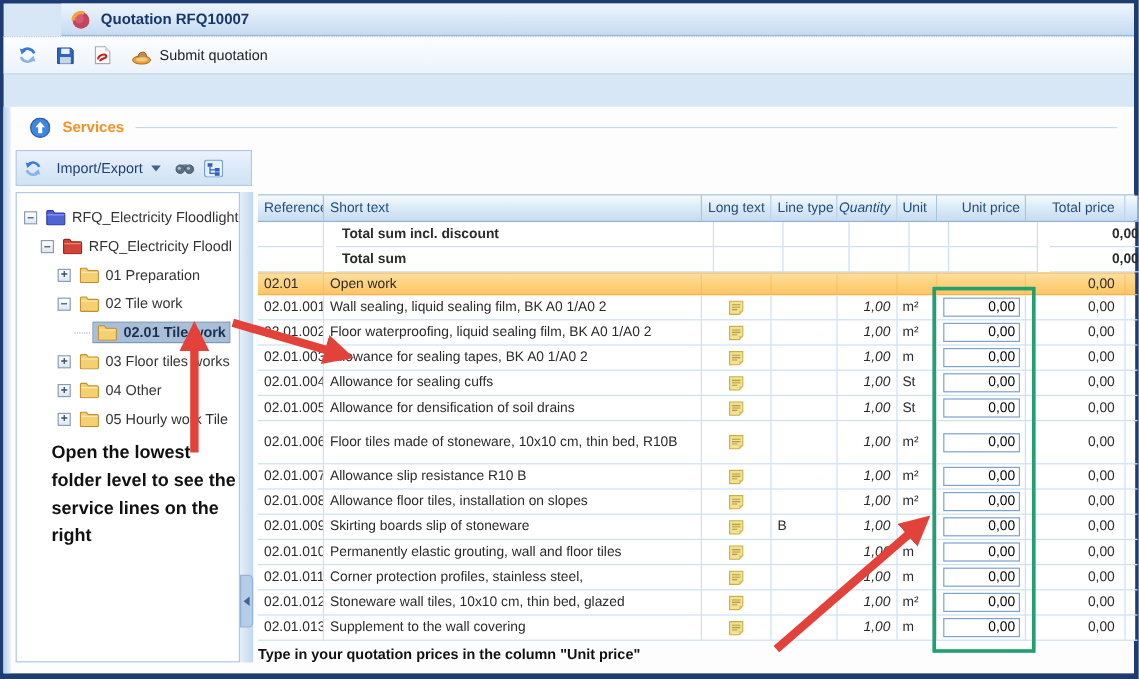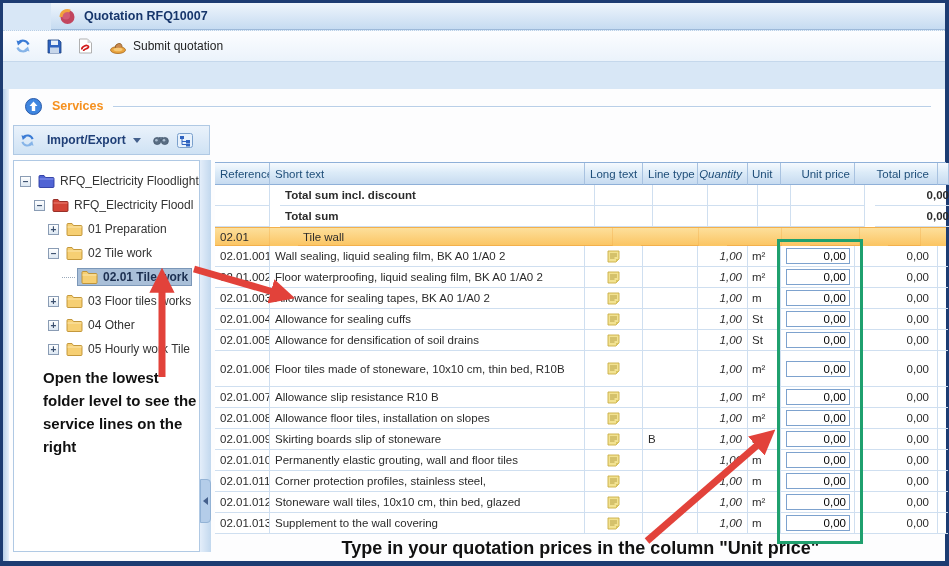--- a/index.html
+++ b/index.html
@@ -34,21 +34,21 @@
   .leftstrip{position:absolute;left:0;top:0;width:6px;bottom:0;
     background:linear-gradient(90deg,#b8cfe8,#e8f1fa);}
 
   .services{position:absolute;left:22px;top:7px;right:14px;height:20px;display:flex;align-items:center;gap:10px;}
   .services .slabel{color:var(--accent-orange);font-weight:bold;font-size:12.5px;}
   .services .hline{flex:1;height:0;border-top:1px solid #b9cfe8;border-bottom:1px solid #fff;margin-top:2px;}
 
   
   .treebar{position:absolute;left:10px;top:36px;width:197px;height:30px;box-sizing:border-box;
     background:linear-gradient(#eaf2fb,#cfe2f4);border:1px solid #b0c9e4;
-    display:flex;align-items:center;padding:0 6px;gap:8px;font-weight:bold;}
+    display:flex;align-items:center;padding:0 6px;gap:8px;}
   .iebtn{display:inline-flex;align-items:center;gap:7px;font-size:12px;color:#1f3f77;cursor:pointer;padding:2px 4px;}
   .caret{width:0;height:0;border-left:4px solid transparent;border-right:4px solid transparent;
     border-top:5px solid #44608c;}
 
   
   .treepanel{position:absolute;left:10px;top:71px;width:187px;height:392px;box-sizing:border-box;
     background:#fff;border:1px solid #b0c9e4;padding-top:8px;overflow:hidden;}
   .titem{height:24px;display:flex;align-items:center;font-size:12px;color:#333;white-space:nowrap;}
   .exp{width:11px;height:11px;box-sizing:border-box;border:1px solid #8a9cb4;flex:0 0 11px;
     background:linear-gradient(#fff,#dce7f2);color:#3a4f6e;font:bold 10px/9px "Liberation Sans",sans-serif;
@@ -64,21 +64,21 @@
     border:1px solid #93b3d6;border-radius:0 4px 4px 0;box-sizing:border-box;
     display:flex;align-items:center;justify-content:center;cursor:pointer;}
   .handle .tri{width:0;height:0;border-top:4px solid transparent;border-bottom:4px solid transparent;
     border-right:5px solid #44608c;}
 
   
   .grid{position:absolute;left:212px;top:73px;width:731px;font-size:11.5px;color:#2b2b2b;
     border-top:1px solid #8fb0d8;}
   .trow{display:flex;height:21px;background:#fff;}
   .trow.tall{height:36px;}
-  .trow.group{height:18px;background:linear-gradient(#fddf9b,#fbc462);border-top:1px solid #f3b04c;gap:28px;}
+  .trow.group{height:18px;background:linear-gradient(#fddf9b,#fbc462);border-top:1px solid #f3b04c;}
   .cell{box-sizing:border-box;border-right:1px solid #cfdff0;border-bottom:1px solid #cfdff0;
     display:flex;align-items:center;padding:0 5px;overflow:hidden;white-space:nowrap;}
   .trow.group .cell{border-right-color:rgba(240,170,70,.35);border-bottom:1px solid #f3b04c;}
   .hrow{display:flex;height:22px;}
   .hrow .cell{background:linear-gradient(#f6fafe,#dcebf8 45%,#c7dbf0);color:var(--header-text);
     border-right:1px solid #a8c2e0;border-bottom:1px solid #8fb0d8;}
   .c-ref{width:55px;flex:0 0 55px;}
   .c-short{width:315px;flex:0 0 315px;}
   .c-long{width:58px;flex:0 0 58px;justify-content:flex-start;}
   .c-line{width:55px;flex:0 0 55px;}
@@ -89,22 +89,22 @@
   .c-fill{flex:1;border-right:none;}
   .trow .c-long{justify-content:center;}
   .trow.tall .c-short{white-space:normal;line-height:14px;}
   .bold{font-weight:bold;margin-left:10px;}
   .uprice{width:64px;height:16px;box-sizing:border-box;border:1px solid #7da2ce;background:#fff;
     font:11.5px "Liberation Sans",sans-serif;text-align:right;padding:0 3px;}
 
   
   .note-left{position:absolute;left:40px;top:277px;width:160px;
     font-size:15px;font-weight:bold;color:#111;line-height:23px;}
-  .note-bottom{position:absolute;left:212px;top:449px;width:731px;text-align:center;
-    font-size:18px;font-weight:bold;color:#111;}
+  .note-bottom{position:absolute;left:212px;top:449px;width:731px;text-align:left;
+    font-size:12px;font-weight:bold;color:#111;}
   .greenbox{position:absolute;left:774px;top:150px;width:80px;height:299px;
     border:3px solid var(--green-highlight);pointer-events:none;z-index:5;}
   .arrows{position:absolute;left:0;top:0;width:949px;height:475px;pointer-events:none;z-index:6;}
 </style>
 </head>
 <body>
 
 <div class="win">
 
   <div class="titlebar">
@@ -313,21 +313,21 @@
           <div class="cell c-long"></div>
           <div class="cell c-line"></div>
           <div class="cell c-qty"></div>
           <div class="cell c-unit"></div>
           <div class="cell c-uprice"></div>
           <div class="cell c-tprice bold">0,00</div>
           <div class="cell c-fill"></div>
         </div>
         <div class="trow group">
           <div class="cell c-ref">02.01</div>
-          <div class="cell c-short">Tile wall</div>
+          <div class="cell c-short">Open work</div>
           <div class="cell c-long"></div>
           <div class="cell c-line"></div>
           <div class="cell c-qty"></div>
           <div class="cell c-unit"></div>
           <div class="cell c-uprice"></div>
           <div class="cell c-tprice">0,00</div>
           <div class="cell c-fill"></div>
         </div>
         <div class="trow">
           <div class="cell c-ref">02.01.0010</div>

